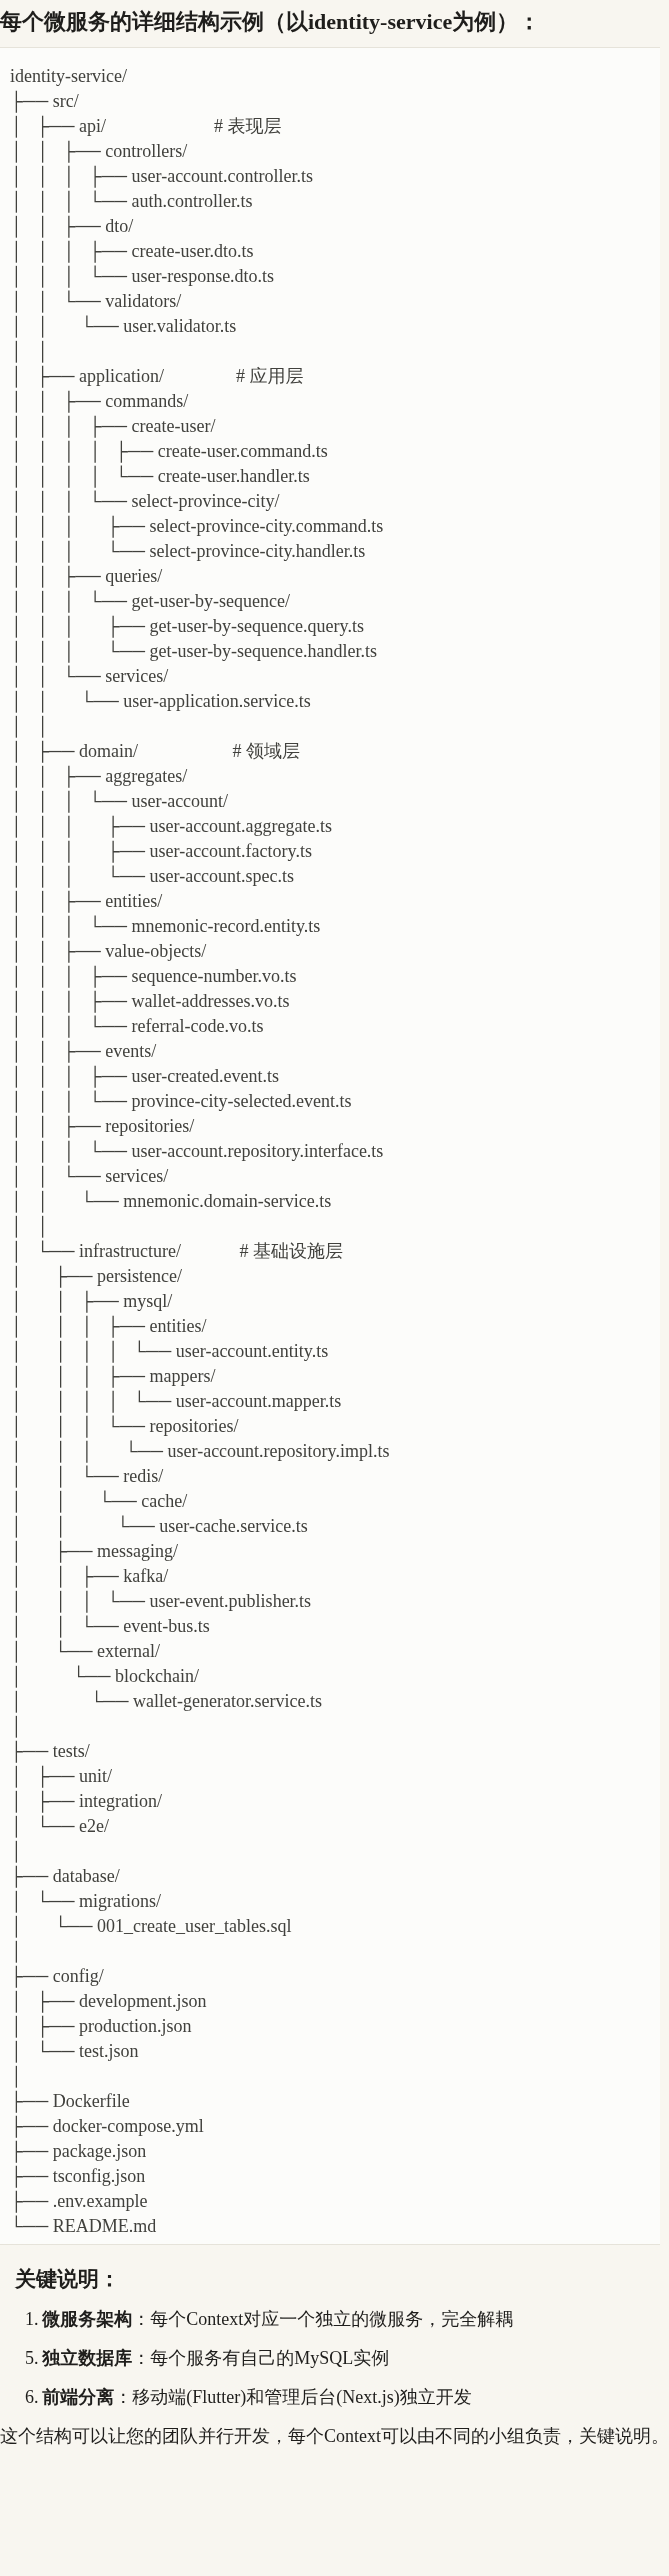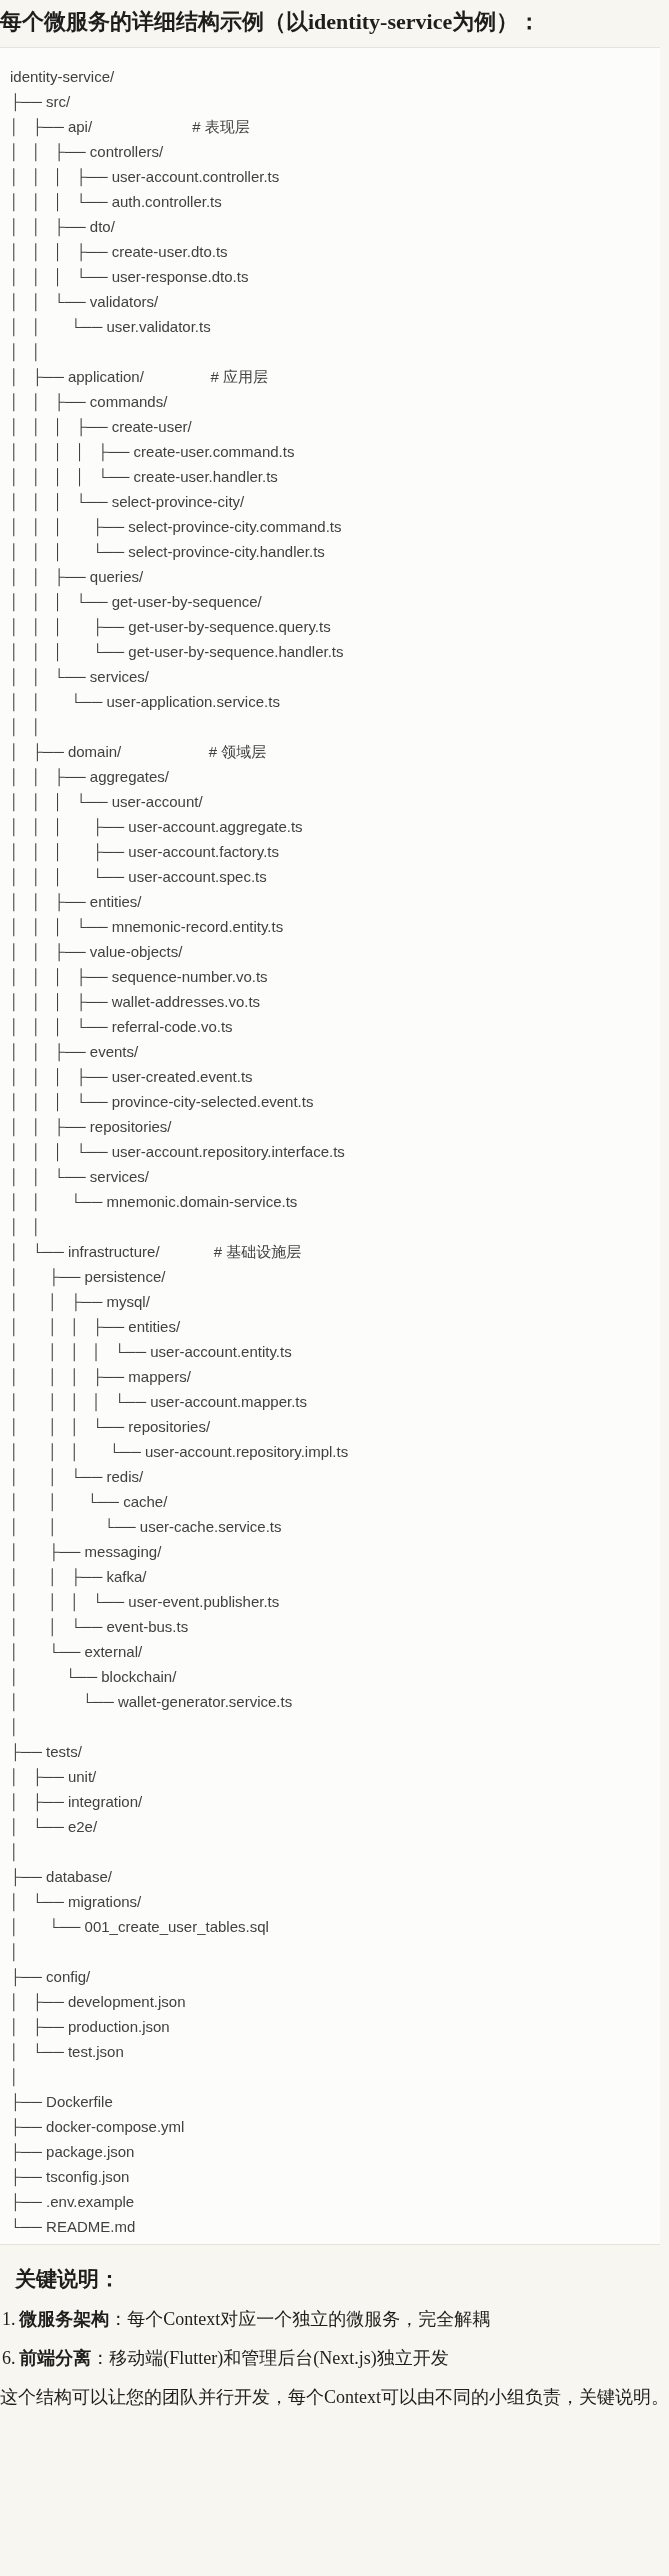--- a/index.html
+++ b/index.html
@@ -27,40 +27,40 @@
     color:var(--text);
   }
   .code-section{
     background:var(--code-bg);
     border-top:0.9px solid var(--border);
     border-bottom:0.9px solid var(--border);
     padding:16.3px 6.3px 5px 10px;
     overflow:hidden;
   }
   .tree{
-    font-family:Liberation Sans, sans-serif;
-    font-size:15px;
+    font-family:Liberation Serif, serif;
+    font-size:18px;
     line-height:25px;
     color:var(--mono-text);
     white-space:pre;
   }
   .notes{padding:0 0 8.8px 0;}
   .notes-heading{
     font-family:"Liberation Serif", serif;
     font-weight:700;
     font-size:21px;
     line-height:27.5px;
     margin:21px 0 13.8px 0;
     padding-left:15px;
   }
   .note-item{
     font-size:18px;
     line-height:25px;
     margin:0 0 13.8px 0;
-    padding-left:2px;
+    padding-left:25px;
     white-space:nowrap;
   }
   .note-item .num{margin-right:3.8px;}
   .note-item strong{font-weight:700;}
   .closing{
     font-size:18px;
     line-height:25px;
     margin-top:13.8px;
     white-space:nowrap;
   }
@@ -163,20 +163,21 @@
   </section>
 
   <div class="notes">
     <h3 class="notes-heading">关键说明：</h3>
 
     <div class="note-item"><span class="num">1.</span><strong>微服务架构</strong><span>：每个Context对应一个独立的微服务，完全解耦</span></div>
 
 
 
 
+    <div class="note-item"><span class="num">5.</span><strong>独立数据库</strong><span>：每个服务有自己的MySQL实例</span></div>
 
     <div class="note-item"><span class="num">6.</span><strong>前端分离</strong><span>：移动端(Flutter)和管理后台(Next.js)独立开发</span></div>
 
     <p class="closing">这个结构可以让您的团队并行开发，每个Context可以由不同的小组负责，关键说明。</p>
   </div>
 
 </div>
 
 
 </body></html>

